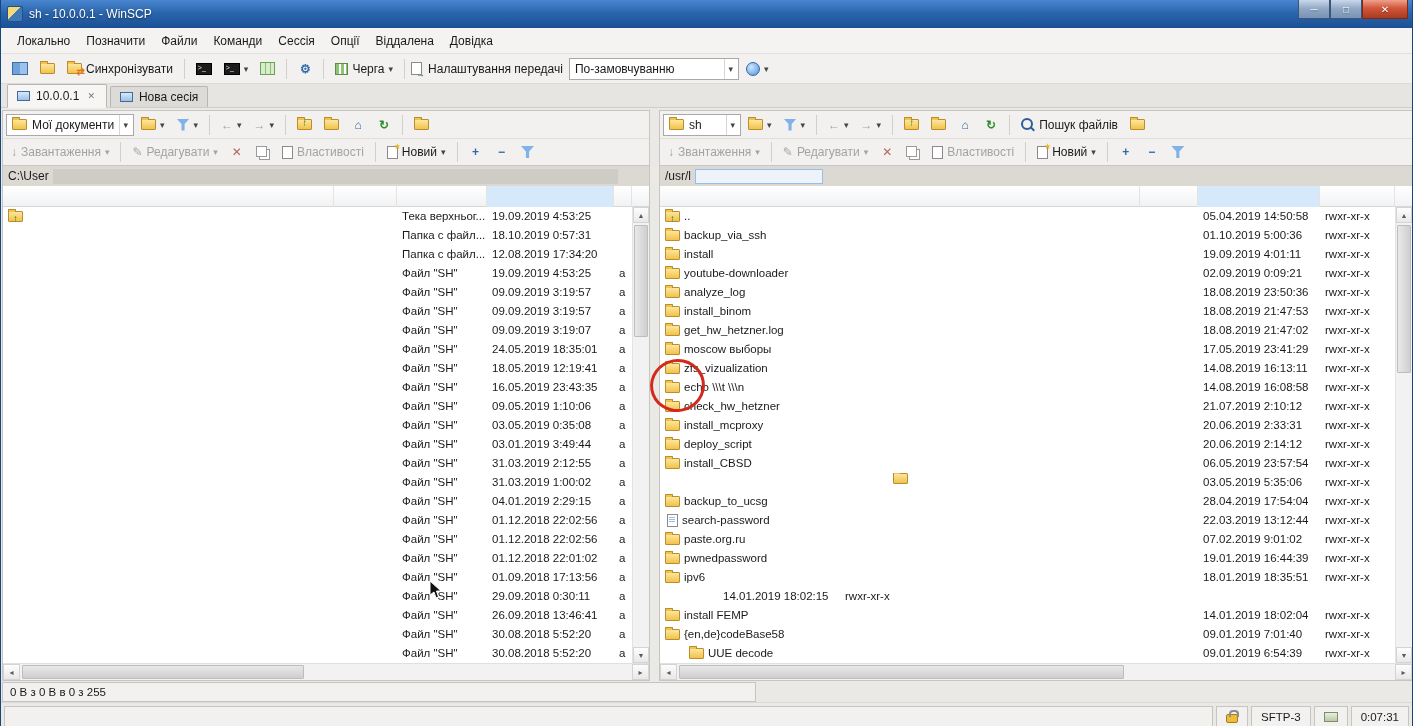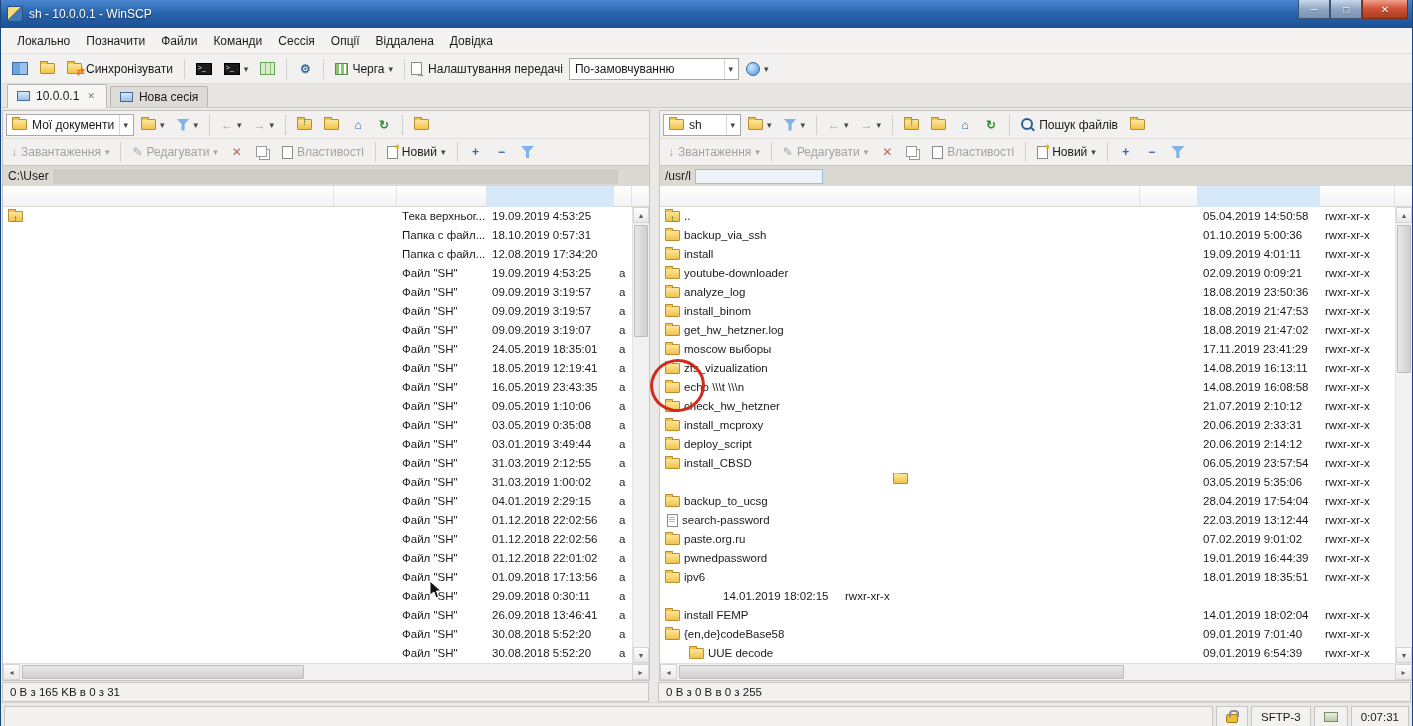--- a/index.html
+++ b/index.html
@@ -710,21 +710,21 @@
               <div class="cell r" style="width: 58px;"></div>
               <div class="cell" style="width: 122px;">18.08.2019 21:47:02</div>
               <div class="cell" style="width: 75px;">rwxr-xr-x</div>
             </div>
             <div class="frow">
               <div class="cell" style="width: 480px;">
                 <span class="fi folder"></span>
                 <span>moscow выборы</span>
               </div>
               <div class="cell r" style="width: 58px;"></div>
-              <div class="cell" style="width: 122px;">17.11.2019 23:41:29</div>
+              <div class="cell" style="width: 122px;">17.05.2019 23:41:29</div>
               <div class="cell" style="width: 75px;">rwxr-xr-x</div>
             </div>
             <div class="frow">
               <div class="cell" style="width: 480px;">
                 <span class="fi folder"></span>
                 <span>zfs_vizualization</span>
               </div>
               <div class="cell r" style="width: 58px;"></div>
               <div class="cell" style="width: 122px;">14.08.2019 16:13:11</div>
               <div class="cell" style="width: 75px;">rwxr-xr-x</div>
@@ -873,21 +873,20 @@
         <span class="hbtn">◂</span>
         <span class="htrack">
             <span class="hthumb" style="left:2px;width:62%;"></span>
           </span>
         <span class="hbtn">▸</span>
       </div>
     </div>
   </div>
 
   <div class="status-strip">
-    <span class="sbox l">0 B з 165 KB в 0 з 31</span>
     <span class="sbox r">0 B з 0 B в 0 з 255</span>
   </div>
 
   <div class="mainstatus">
     <span class="mcell fill"></span>
     <span class="mcell">
         <span class="i-lock"></span>
       </span>
     <span class="mcell">
         <span>SFTP-3</span>

